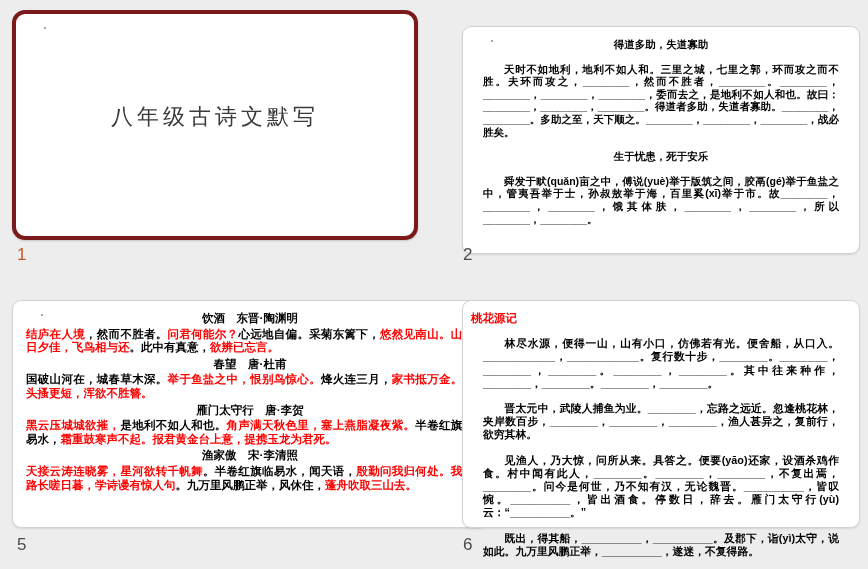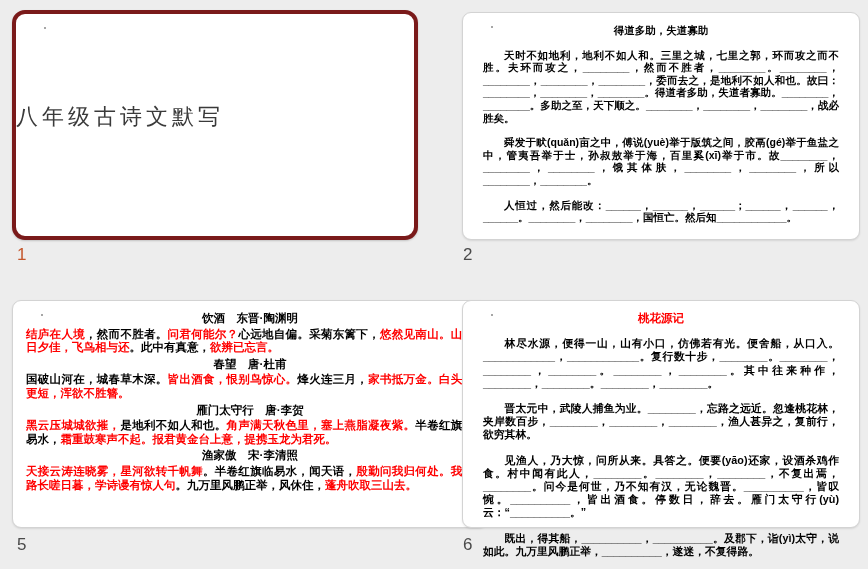--- a/index.html
+++ b/index.html
@@ -18,34 +18,34 @@
     background:#888;border-radius:50%;
   }
   
   #slide1{
     left:12px;top:10px;width:406px;height:230px;
     border:4px solid #7A1A1A;border-radius:13px;
     box-shadow:0 1px 2px rgba(0,0,0,0.18);
   }
   #slide1 .deck-title{
     position:absolute;left:0;top:88px;width:100%;
-    font-size:22px;letter-spacing:4px;color:#3A3A3A;
+    text-align:center;font-size:22px;letter-spacing:4px;color:#3A3A3A;
     font-weight:400;
   }
   
   .page-num{
     position:absolute;font-size:17px;color:#4A4A4A;line-height:20px;
   }
   .page-num.selected{color:#C4562B;}
   #num1{left:17px;top:245px;}
   #num2{left:463px;top:245px;}
   #num5{left:17px;top:535px;}
   #num6{left:463px;top:535px;}
   
-  #slide2{left:462px;top:12px;width:398px;height:228px;}
+  #slide2{left:462px;top:26px;width:398px;height:228px;}
   #slide2 .content{
     padding:11px 8px 0 8px;font-size:10.5px;line-height:12.6px;
     font-weight:bold;color:#000;
   }
   .sec-title{text-align:center;font-weight:bold;}
   .para{margin:12px;text-indent:2em;text-align:justify;}
   
   #slide5{left:12px;top:300px;width:476px;height:228px;}
   #slide5 .content{
     padding:8px 13px 0 13px;font-size:11.5px;line-height:13.6px;
@@ -54,56 +54,56 @@
   .poem-title{text-align:center;margin:3px 0 2px 0;}
   .poem{margin:0;text-align:justify;}
   .red{color:#FF0000;}
   
   #slide6{left:462px;top:300px;width:398px;height:228px;}
   #slide6 .content{
     padding:9px 8px 0 8px;font-size:10.8px;line-height:13.2px;
     font-weight:bold;color:#000;
   }
   #slide6 .doc-title{
-    color:#FF0000;text-align:center;margin:2px 0 12px 0;font-size:11.5px;
+    color:#FF0000;text-align:left;margin:2px 0 12px 0;font-size:11.5px;
   }
 </style>
 </head>
 <body>
 
 <div>
 
   <div class="slide" id="slide1">
     <span class="dot"></span>
     <div class="deck-title">八年级古诗文默写</div>
   </div>
   <div class="page-num selected" id="num1">1</div>
 
   <div class="slide" id="slide2">
     <span class="dot"></span>
     <div class="content">
       <div class="sec-title">得道多助，失道寡助</div>
       <div>
           <p class="para">天时不如地利，地利不如人和。三里之城，七里之郭，环而攻之而不胜。夫环而攻之，________，然而不胜者，________。________，________，________，________，委而去之，是地利不如人和也。故曰：________，________，________。得道者多助，失道者寡助。________，________。多助之至，天下顺之。________，________，________，战必胜矣。</p>
         </div>
+      <div class="sec-title">生于忧患，死于安乐</div>
       <div>
           <p class="para">舜发于畎(quǎn)亩之中，傅说(yuè)举于版筑之间，胶鬲(gé)举于鱼盐之中，管夷吾举于士，孙叔敖举于海，百里奚(xī)举于市。故________，________，________，饿其体肤，________，________，所以________，________。</p>
-          <p class="para">人恒过，然后能改：______，______，______；______，______，______。________，________，国恒亡。然后知____________。</p>
         </div>
     </div>
   </div>
   <div class="page-num" id="num2">2</div>
 
   <div class="slide" id="slide5">
     <span class="dot"></span>
     <div class="content">
       <div class="poem-title">饮酒　东晋·陶渊明</div>
       <p class="poem"><span class="red">结庐在人境</span><span>，然而不胜者。</span><span class="red">问君何能尔？</span><span>心远地自偏。采菊东篱下，</span><span class="red">悠然见南山。山气日夕佳，飞鸟相与还</span><span>。此中有真意，</span><span class="red">欲辨已忘言。</span></p>
       <div class="poem-title">春望　唐·杜甫</div>
-      <p class="poem"><span>国破山河在，城春草木深。</span><span class="red">皆出酒食，恨别鸟惊心。</span><span>烽火连三月，</span><span class="red">家书抵万金。白头搔更短，浑欲不胜簪。</span></p>
+      <p class="poem"><span>国破山河在，城春草木深。</span><span class="red">举于鱼盐之中，恨别鸟惊心。</span><span>烽火连三月，</span><span class="red">家书抵万金。白头搔更短，浑欲不胜簪。</span></p>
       <div class="poem-title">雁门太守行　唐·李贺</div>
       <p class="poem"><span class="red">黑云压城城欲摧，</span><span>是地利不如人和也。</span><span class="red">角声满天秋色里，塞上燕脂凝夜紫。</span><span>半卷红旗临易水，</span><span class="red">霜重鼓寒声不起。报君黄金台上意，提携玉龙为君死。</span></p>
       <div class="poem-title">渔家傲　宋·李清照</div>
       <p class="poem"><span class="red">天接云涛连晓雾，星河欲转千帆舞</span><span>。半卷红旗临易水，闻天语，</span><span class="red">殷勤问我归何处。我报路长嗟日暮，学诗谩有惊人句</span><span>。九万里风鹏正举，风休住，</span><span class="red">蓬舟吹取三山去。</span></p>
     </div>
   </div>
   <div class="page-num" id="num5">5</div>
 
   <div class="slide" id="slide6">
     <span class="dot"></span>

